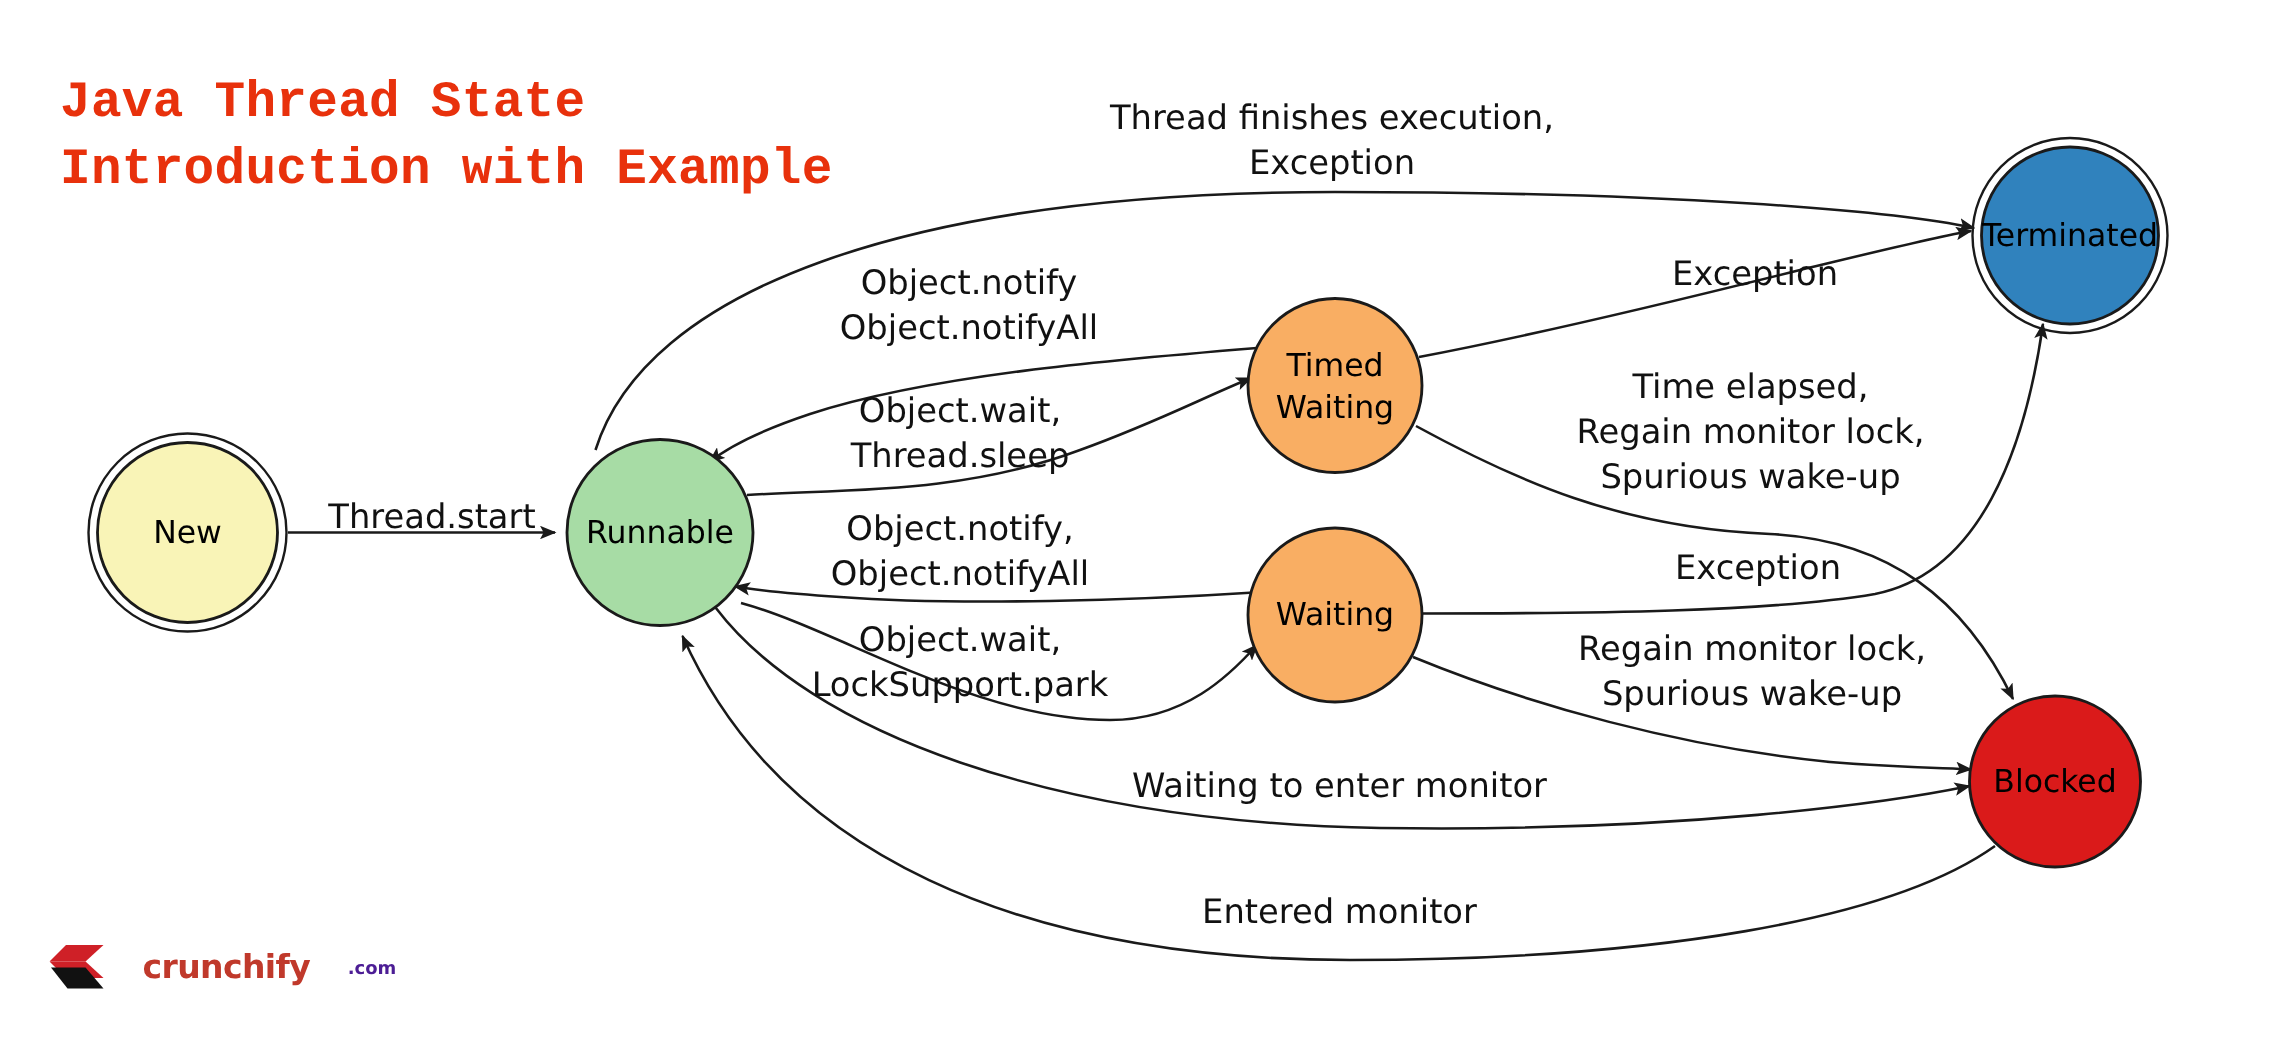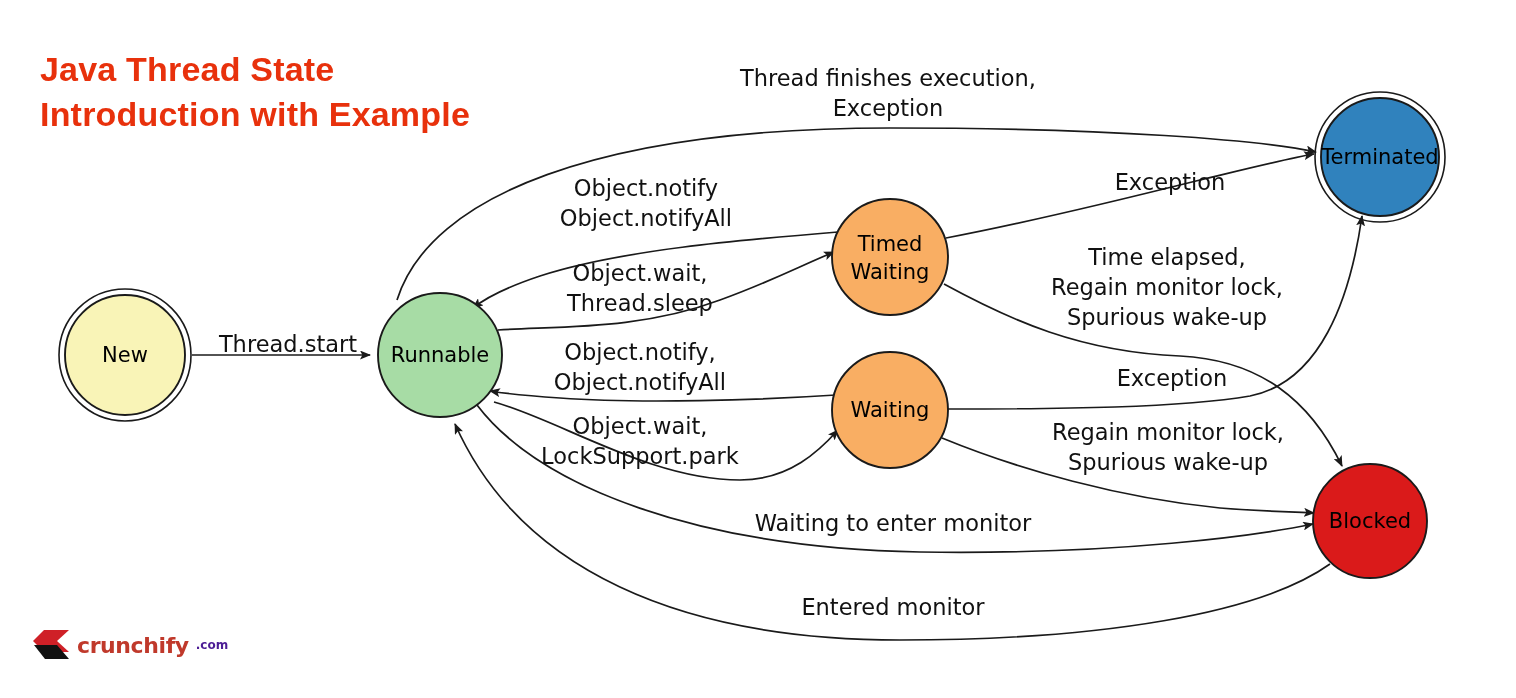--- a/index.html
+++ b/index.html
@@ -18,25 +18,25 @@
   .edge-label{
     font-family:"DejaVu Sans","Liberation Sans",sans-serif;
     font-size:22.5px;fill:#111;text-anchor:middle;
   }
   .edge-path{fill:none;stroke:#1a1a1a;stroke-width:1.7px;}
   .node-circle{stroke:#1a1a1a;stroke-width:1.9px;}
   .node-outer{fill:none;stroke:#1a1a1a;stroke-width:1.6px;}
 
   .title{
     position:absolute;left:40px;top:47px;
-    font-family:Liberation Sans, sans-serif;
+    font-family:Liberation Mono, monospace;
     font-weight:bold;font-size:34px;line-height:1.32;
     color:#e8310c;letter-spacing:0.2px;white-space:pre;
   }
-  .logo{position:absolute;left:33px;top:629px;display:flex;align-items:center;gap:7px;}
+  .logo{position:absolute;left:33px;top:629px;display:flex;align-items:center;gap:25px;}
   .logo-mark{position:relative;width:37px;height:32px;}
   .logo-text{
     font-family:"DejaVu Sans","Liberation Sans",sans-serif;
     font-weight:bold;font-size:22px;color:#c0392b;letter-spacing:-0.4px;
   }
   .logo-tld{
     font-family:"DejaVu Sans","Liberation Sans",sans-serif;
     font-weight:bold;font-size:12px;color:#4c1d95;letter-spacing:0px;
   }
 </style>

